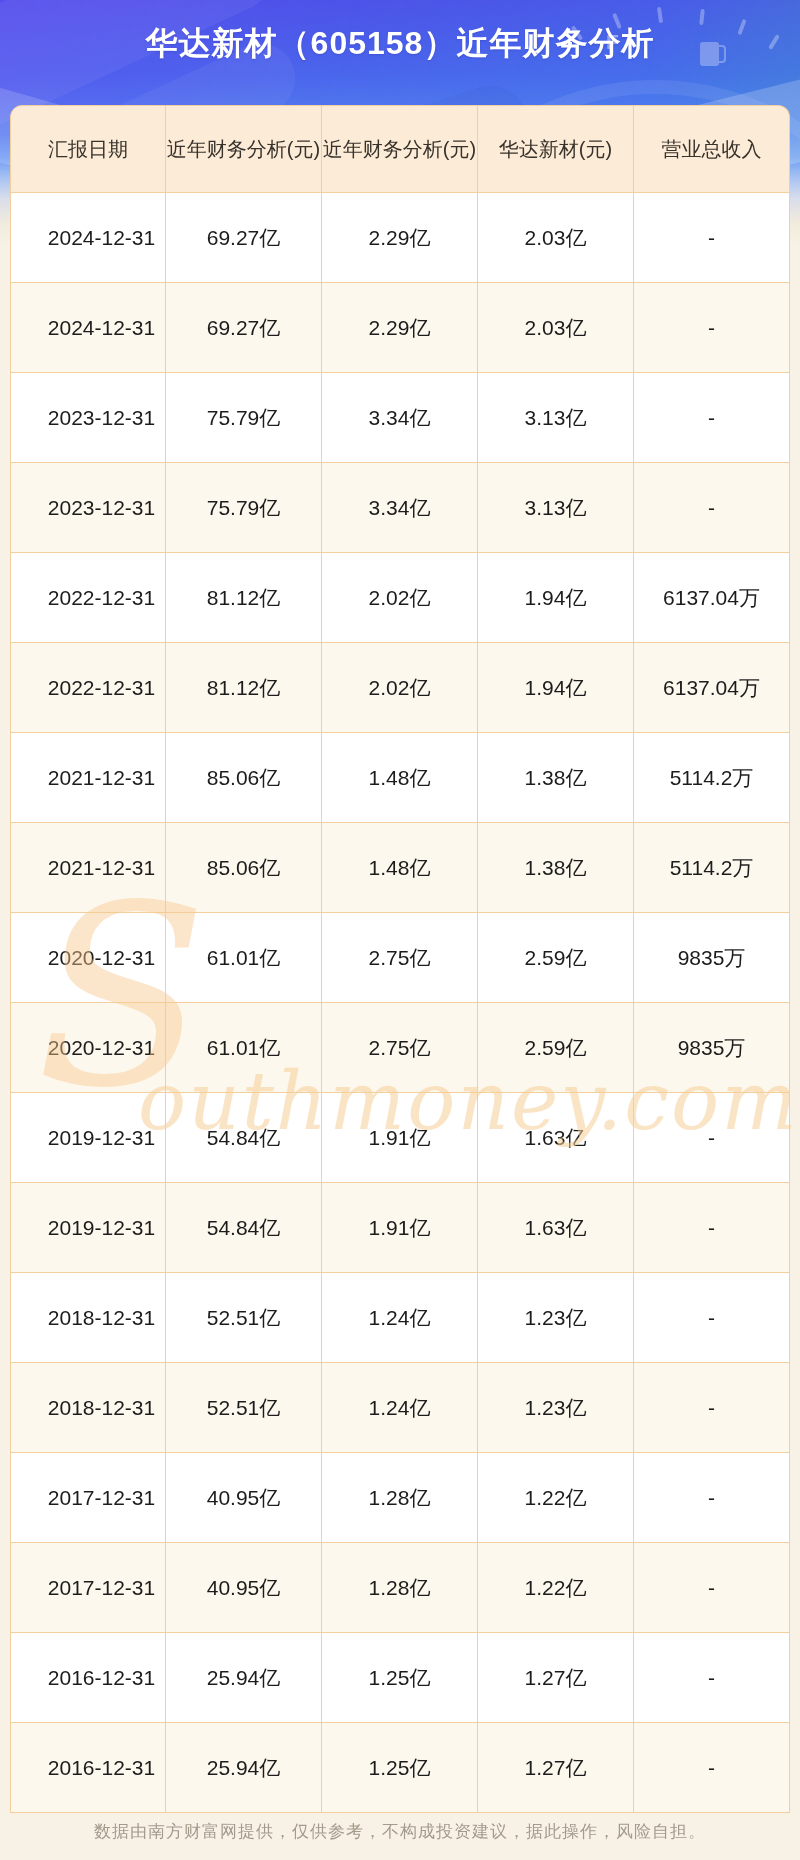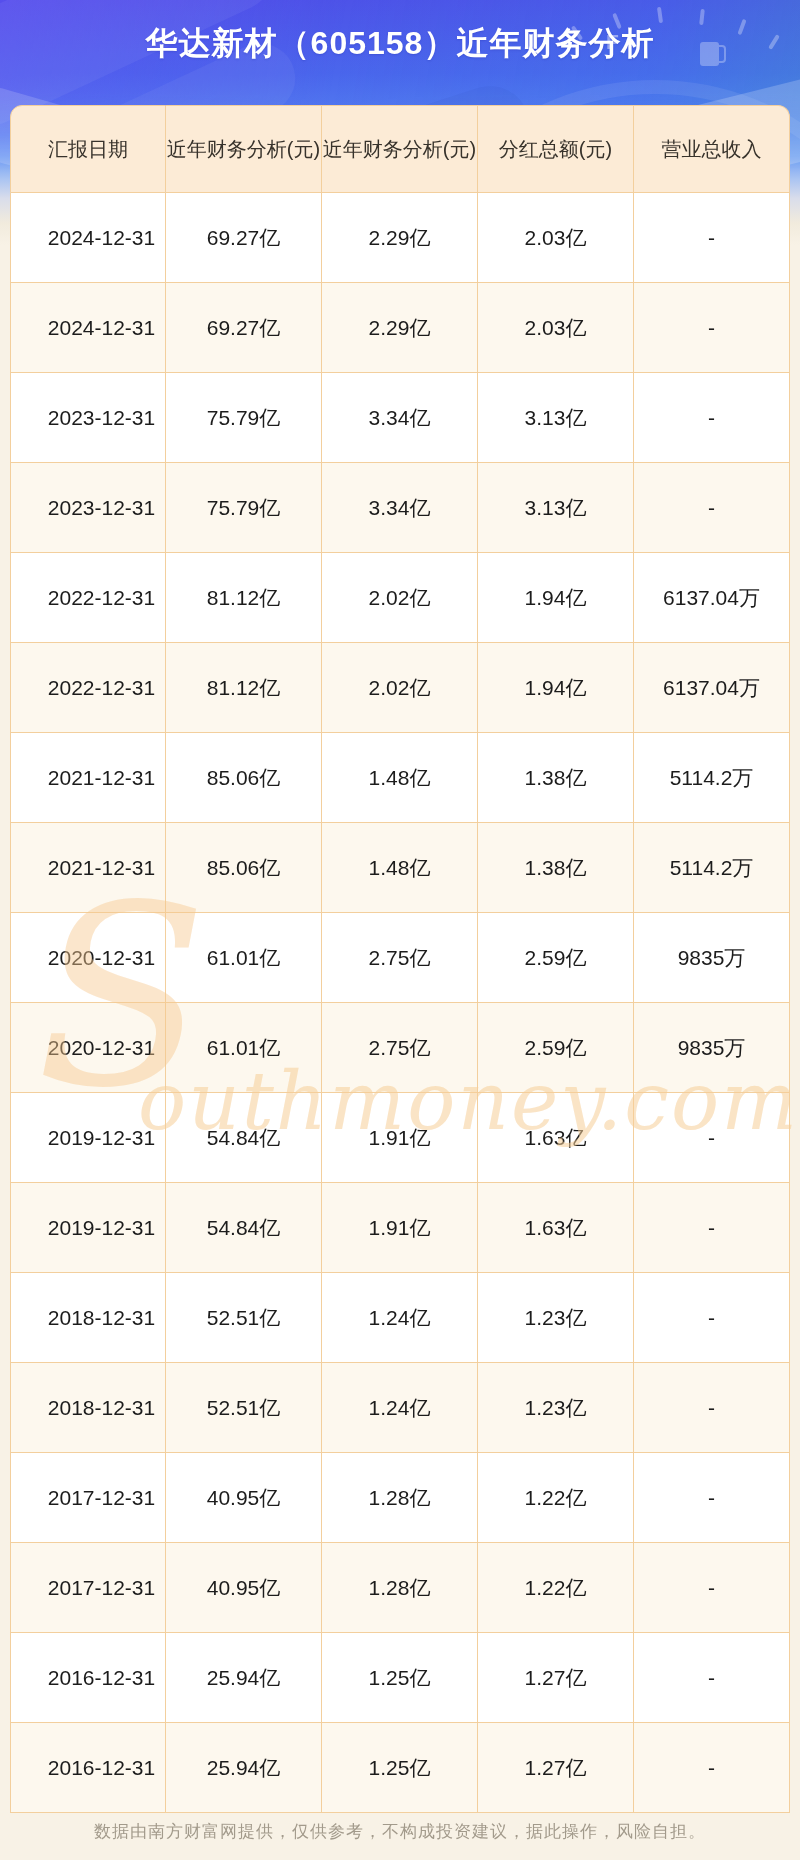--- a/index.html
+++ b/index.html
@@ -121,21 +121,21 @@
   <div class="hero-title">华达新材（605158）近年财务分析</div>
 </div>
 
 <div class="table-wrap">
   <table>
     <thead>
       <tr id="header-row">
           <th>汇报日期</th>
           <th>近年财务分析(元)</th>
           <th>近年财务分析(元)</th>
-          <th>分红总额(元)</th>
+          <th>华达新材(元)</th>
           <th>营业总收入</th>
         </tr>
     </thead>
     <tbody id="table-body">
         <tr>
           <td>2024-12-31</td>
           <td>69.27亿</td>
           <td>2.29亿</td>
           <td>2.03亿</td>
           <td>-</td>

